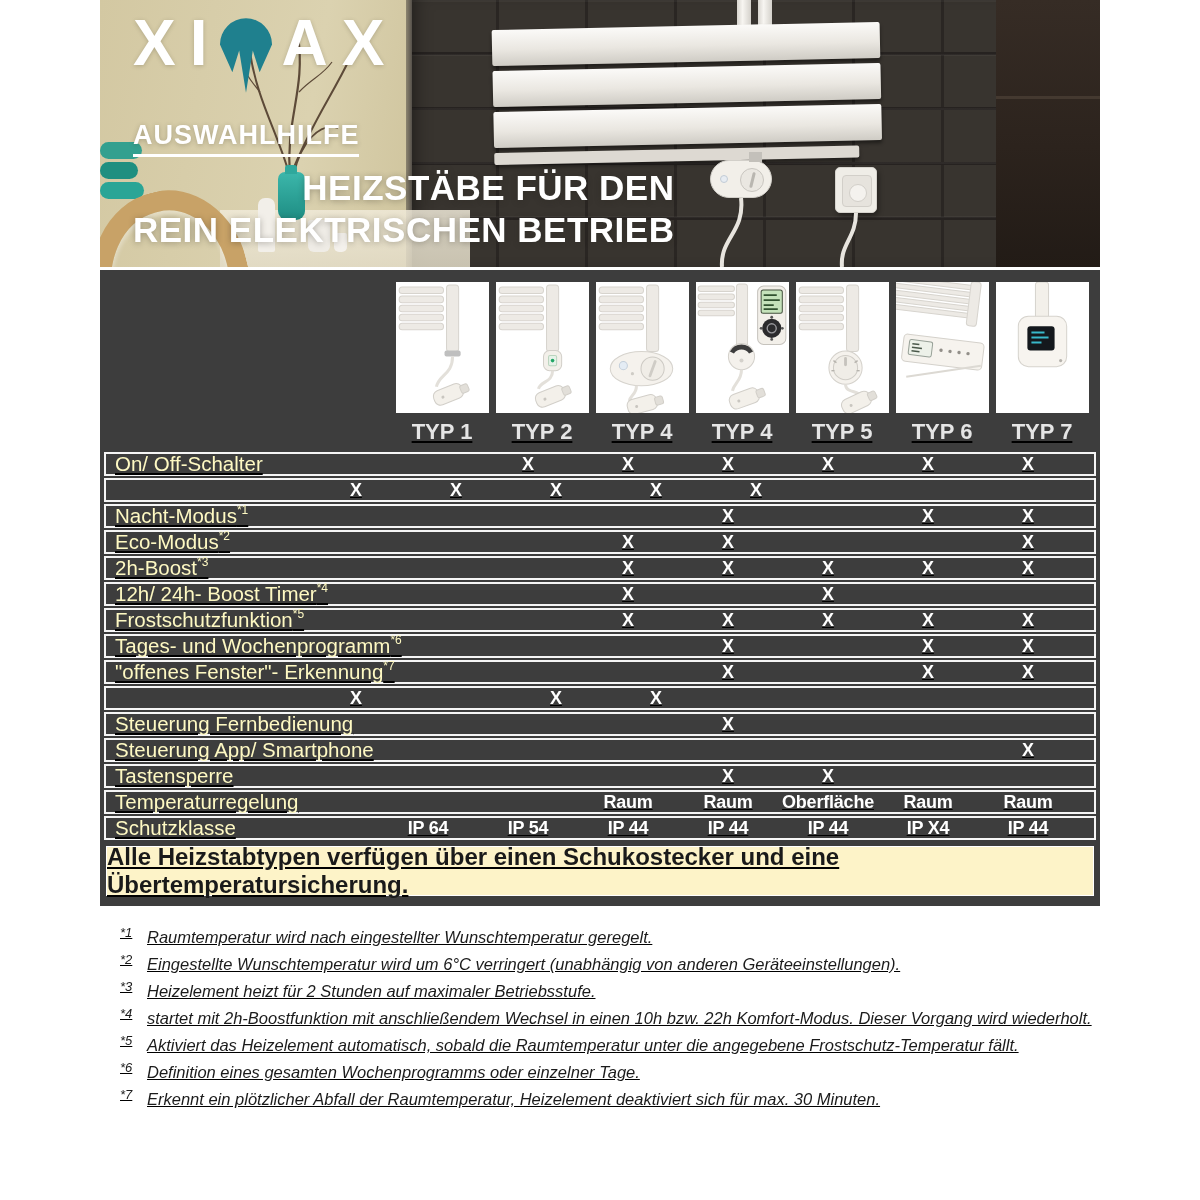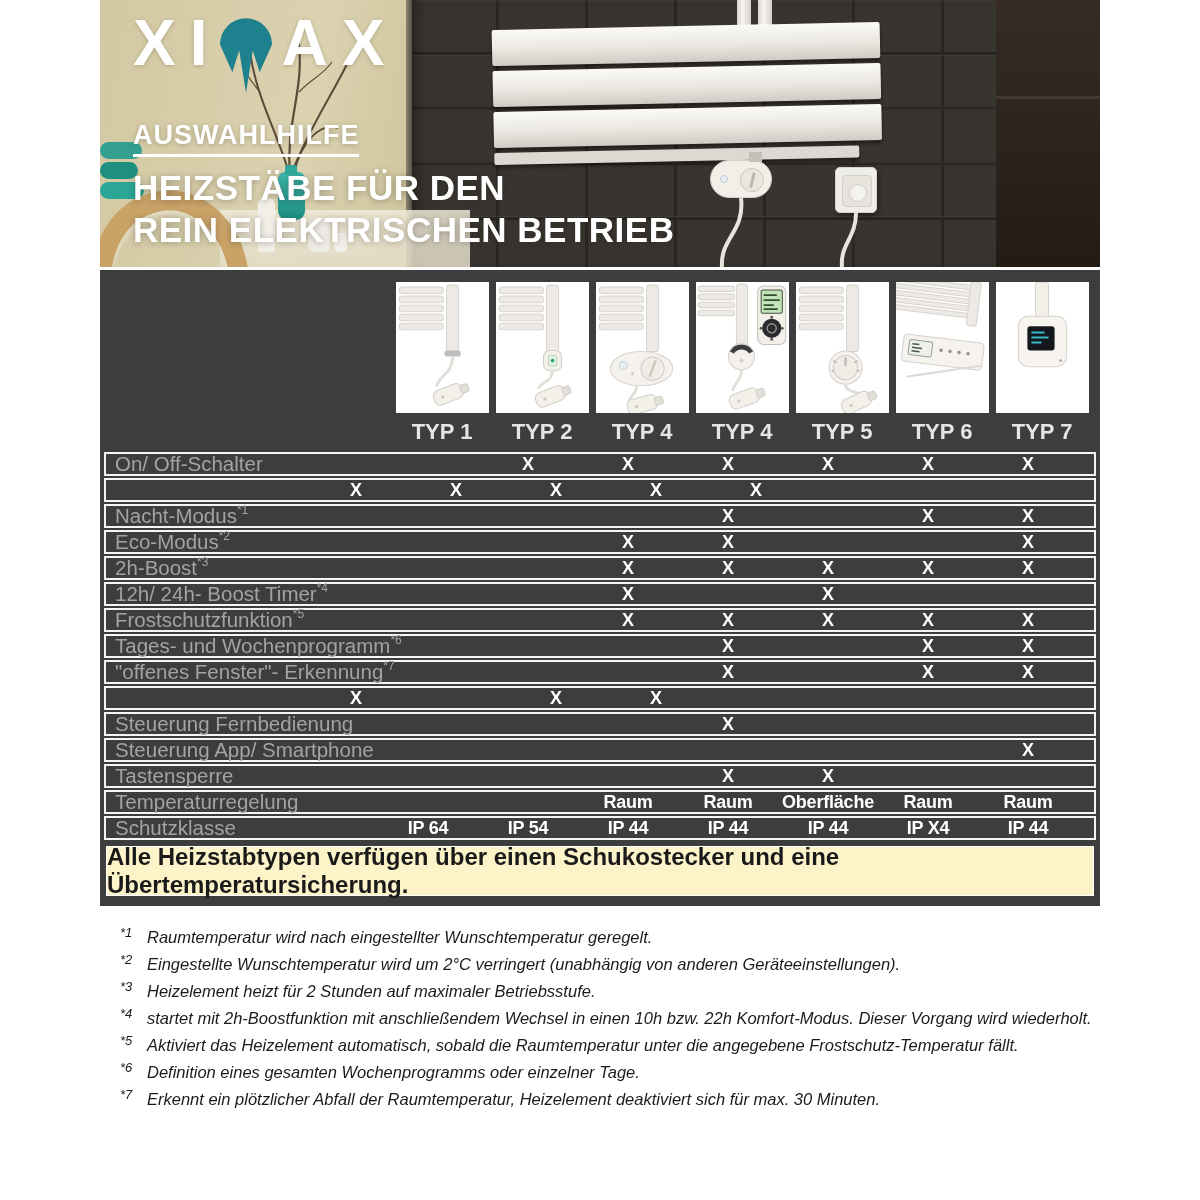--- a/index.html
+++ b/index.html
@@ -1,18 +1,18 @@
 <!DOCTYPE html>
 <html style="--accent-teal: #1f808e; --panel-dark: #3d3d3d; --row-border: #f5f5f5; --note-bg: #fdf3c8; --note-text: #1a1a1a;"><head>
 <meta charset="utf-8">
 <style>
   * { box-sizing: border-box; margin: 0; padding: 0; }
   html, body { width: 1200px; height: 1200px; background: #fff; font-family: "Liberation Sans", sans-serif; }
   .page { position: relative; width: 1200px; height: 1200px; background: #fff; overflow: hidden; }
-  .content { position: relative; margin-left: 100px; width: 1072px; }
+  .content { position: relative; margin-left: 100px; width: 1072px; text-decoration: underline; }
 
   
   .hero { position: relative; width: 1000px; height: 267px; overflow: hidden;
           background: linear-gradient(100deg, #d3c8a2 0%, #dbd2b0 22%, #cfc49d 34%, #c6ba93 40%); }
   .tiles { position: absolute; left: 310px; top: 0; right: 0; bottom: 0; z-index: 1;
            background-color: #38342f;
            background-image:
              repeating-linear-gradient(180deg, rgba(255,255,255,0.04) 0 2px, transparent 2px 54px),
              repeating-linear-gradient(180deg, transparent 0 52px, #262220 52px 55px),
              repeating-linear-gradient(90deg, transparent 0 86px, #2a2623 86px 89px);
@@ -58,33 +58,33 @@
   .cup { position: absolute; left: 234px; top: 233px; width: 13px; height: 19px; z-index: 7; background: #f4f1ec; border-radius: 2px 2px 5px 5px; }
 
   .hero-text { position: absolute; left: 33px; top: 10px; z-index: 10; color: #fff; }
   .logo { display: flex; align-items: flex-start; height: 96px; }
   .logo-letters { font-size: 64px; font-weight: 600; letter-spacing: 14px; line-height: 66px; color: #fff;
                   text-shadow: 0 1px 4px rgba(60,55,35,.25); }
   .logo-mark { width: 62px; height: 84px; margin: 2px 4px 0 -6px; }
   .kicker { display: inline-block; margin-top: 14px; font-size: 27px; font-weight: bold; letter-spacing: 1px;
             border-bottom: 3px solid #fff; padding-bottom: 3px; text-shadow: 0 1px 5px rgba(60,55,35,.3); }
   .big-title { margin-top: 10px; font-size: 35px; font-weight: bold; line-height: 42px; letter-spacing: .5px;
-            text-shadow: 0 1px 6px rgba(40,38,28,.35); }
+            text-shadow: 0 1px 6px rgba(40,38,28,.35); text-align: right; }
 
   
   .panel { margin-top: 3px; width: 1000px; background: var(--panel-dark, #3d3d3d); padding: 12px 0 10px; }
   .products { display: flex; margin: 0 4px; }
   .spacer { width: 288px; flex: none; }
   .pcell { width: 100px; flex: none; display: flex; justify-content: center; }
   .pimg { width: 93px; height: 131px; background: #fff; position: relative; overflow: hidden; }
   .typrow { display: flex; margin: 6px 4px 7px; }
   .tcell { width: 100px; flex: none; text-align: center; color: #e5e5e5; font-weight: bold; font-size: 22px; }
   .frow { display: flex; align-items: center; height: 24px; border: 2px solid var(--row-border, #f5f5f5);
           margin: 0 4px 2px; background: var(--panel-dark, #3d3d3d); }
-  .flabel { width: 272px; flex: none; padding-left: 9px; font-size: 20.5px; color: #a3a3a3; white-space: nowrap; }
+  .flabel { width: 272px; flex: none; padding-left: 9px; font-size: 20.5px; color: #fef9c3; white-space: nowrap; }
   .flabel sup { font-size: 12px; position: relative; top: -1px; }
   .fcell { width: 100px; flex: none; text-align: center; font-weight: bold; color: #fff; font-size: 18px; letter-spacing: -0.2px; }
   .note { margin: 6px 6px 0; background: var(--note-bg, #fdf3c8); border: 1px solid #fff; height: 50px;
           display: flex; align-items: center; justify-content: center;
           font-weight: bold; font-size: 24px; color: var(--note-text, #1a1a1a); }
 
   
   .footnotes { padding: 22px 10px 0 20px; }
   .fn { display: flex; margin-bottom: 9px; font-style: italic; color: #1b1b1b; }
   .fn-sup { width: 27px; flex: none; font-size: 13px; transform: translateY(-3px); }
@@ -487,21 +487,21 @@
       <div class="note">Alle Heizstabtypen verfügen über einen Schukostecker und eine Übertemperatursicherung.</div>
     </div>
 
     <div class="footnotes" id="footnotes">
         <div class="fn">
           <span class="fn-sup">*1</span>
           <span class="fn-text">Raumtemperatur wird nach eingestellter Wunschtemperatur geregelt.</span>
         </div>
         <div class="fn">
           <span class="fn-sup">*2</span>
-          <span class="fn-text">Eingestellte Wunschtemperatur wird um 2°C verringert (unabhängig von anderen Geräteeinstellungen).</span>
+          <span class="fn-text">Eingestellte Wunschtemperatur wird um 6°C verringert (unabhängig von anderen Geräteeinstellungen).</span>
         </div>
         <div class="fn">
           <span class="fn-sup">*3</span>
           <span class="fn-text">Heizelement heizt für 2 Stunden auf maximaler Betriebsstufe.</span>
         </div>
         <div class="fn">
           <span class="fn-sup">*4</span>
           <span class="fn-text">startet mit 2h-Boostfunktion mit anschließendem Wechsel in einen 10h bzw. 22h Komfort-Modus. Dieser Vorgang wird wiederholt.</span>
         </div>
         <div class="fn">

